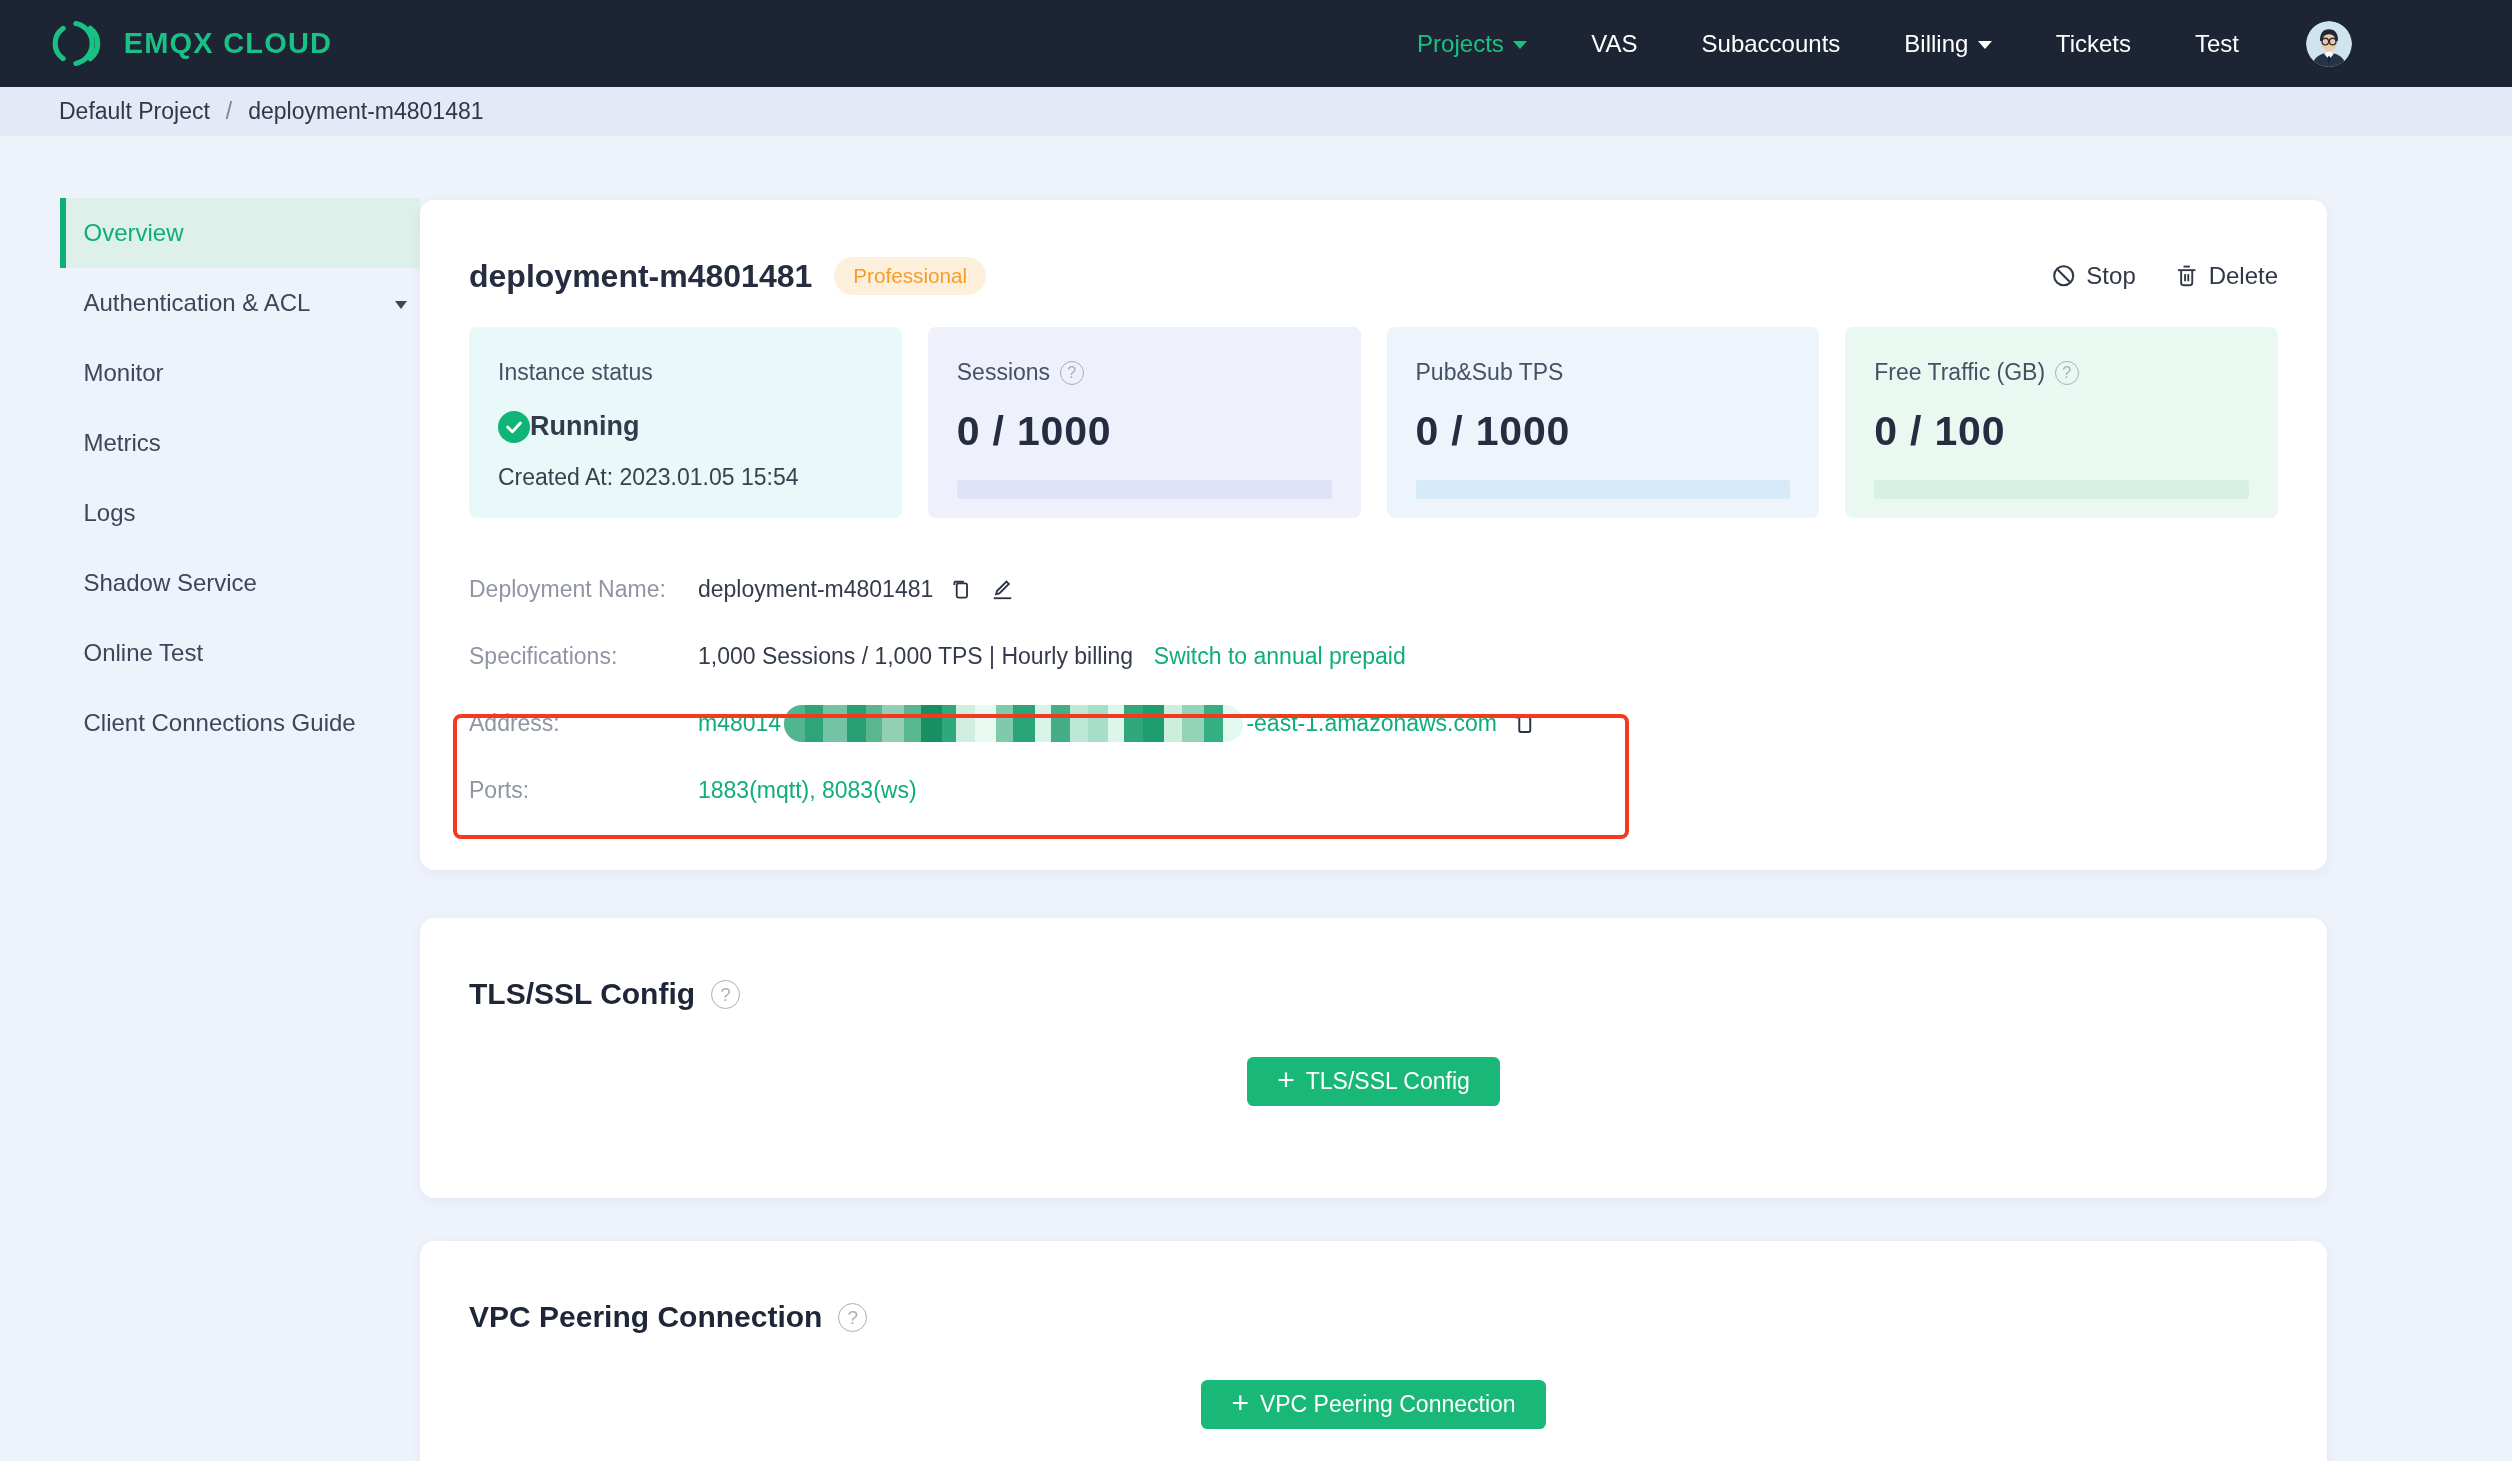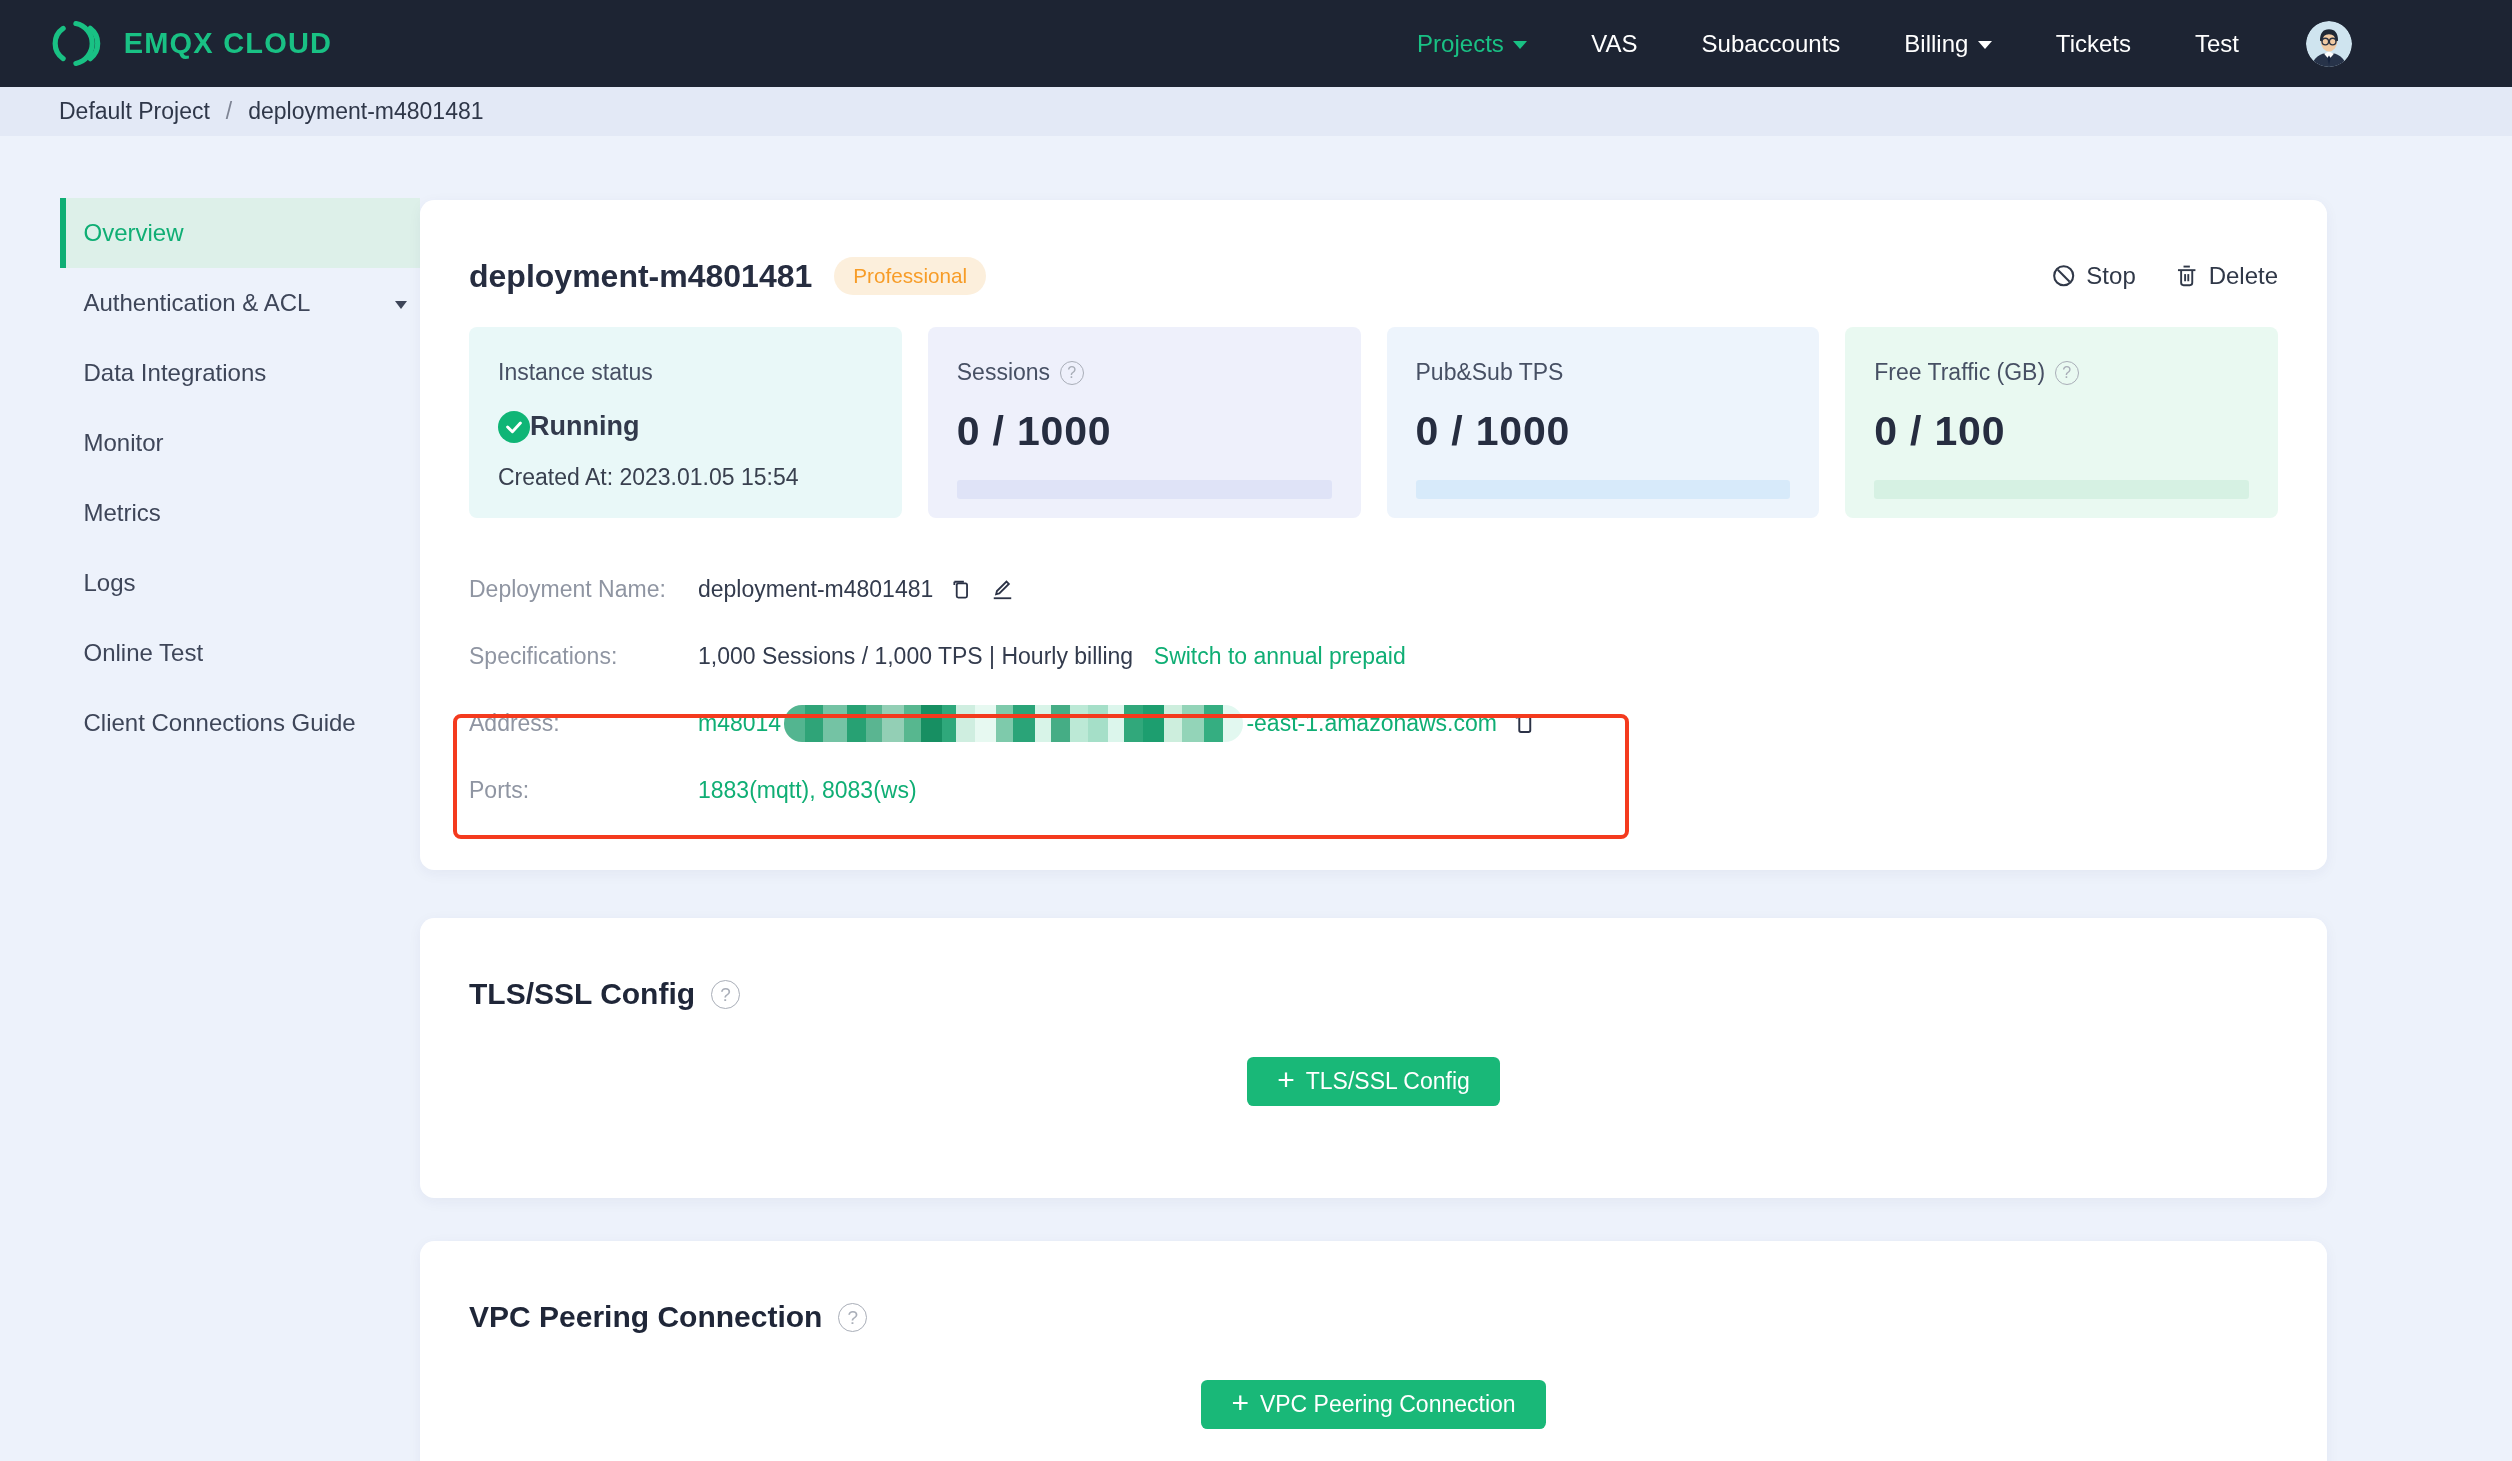--- a/index.html
+++ b/index.html
@@ -172,30 +172,30 @@
 <div class="layout">
   <aside class="sidebar" id="sidebar">
       <div class="side-item active">
         <span>Overview</span>
       </div>
       <div class="side-item">
         <span>Authentication &amp; ACL</span>
         <span class="caret-down"></span>
       </div>
       <div class="side-item">
-        <span>Data Integrations</span>
-      </div>
-      <div class="side-item">
         <span>Monitor</span>
       </div>
       <div class="side-item">
         <span>Metrics</span>
       </div>
       <div class="side-item">
         <span>Logs</span>
+      </div>
+      <div class="side-item">
+        <span>Shadow Service</span>
       </div>
       <div class="side-item">
         <span>Online Test</span>
       </div>
       <div class="side-item">
         <span>Client Connections Guide</span>
       </div>
     </aside>
 
   <main class="main">

